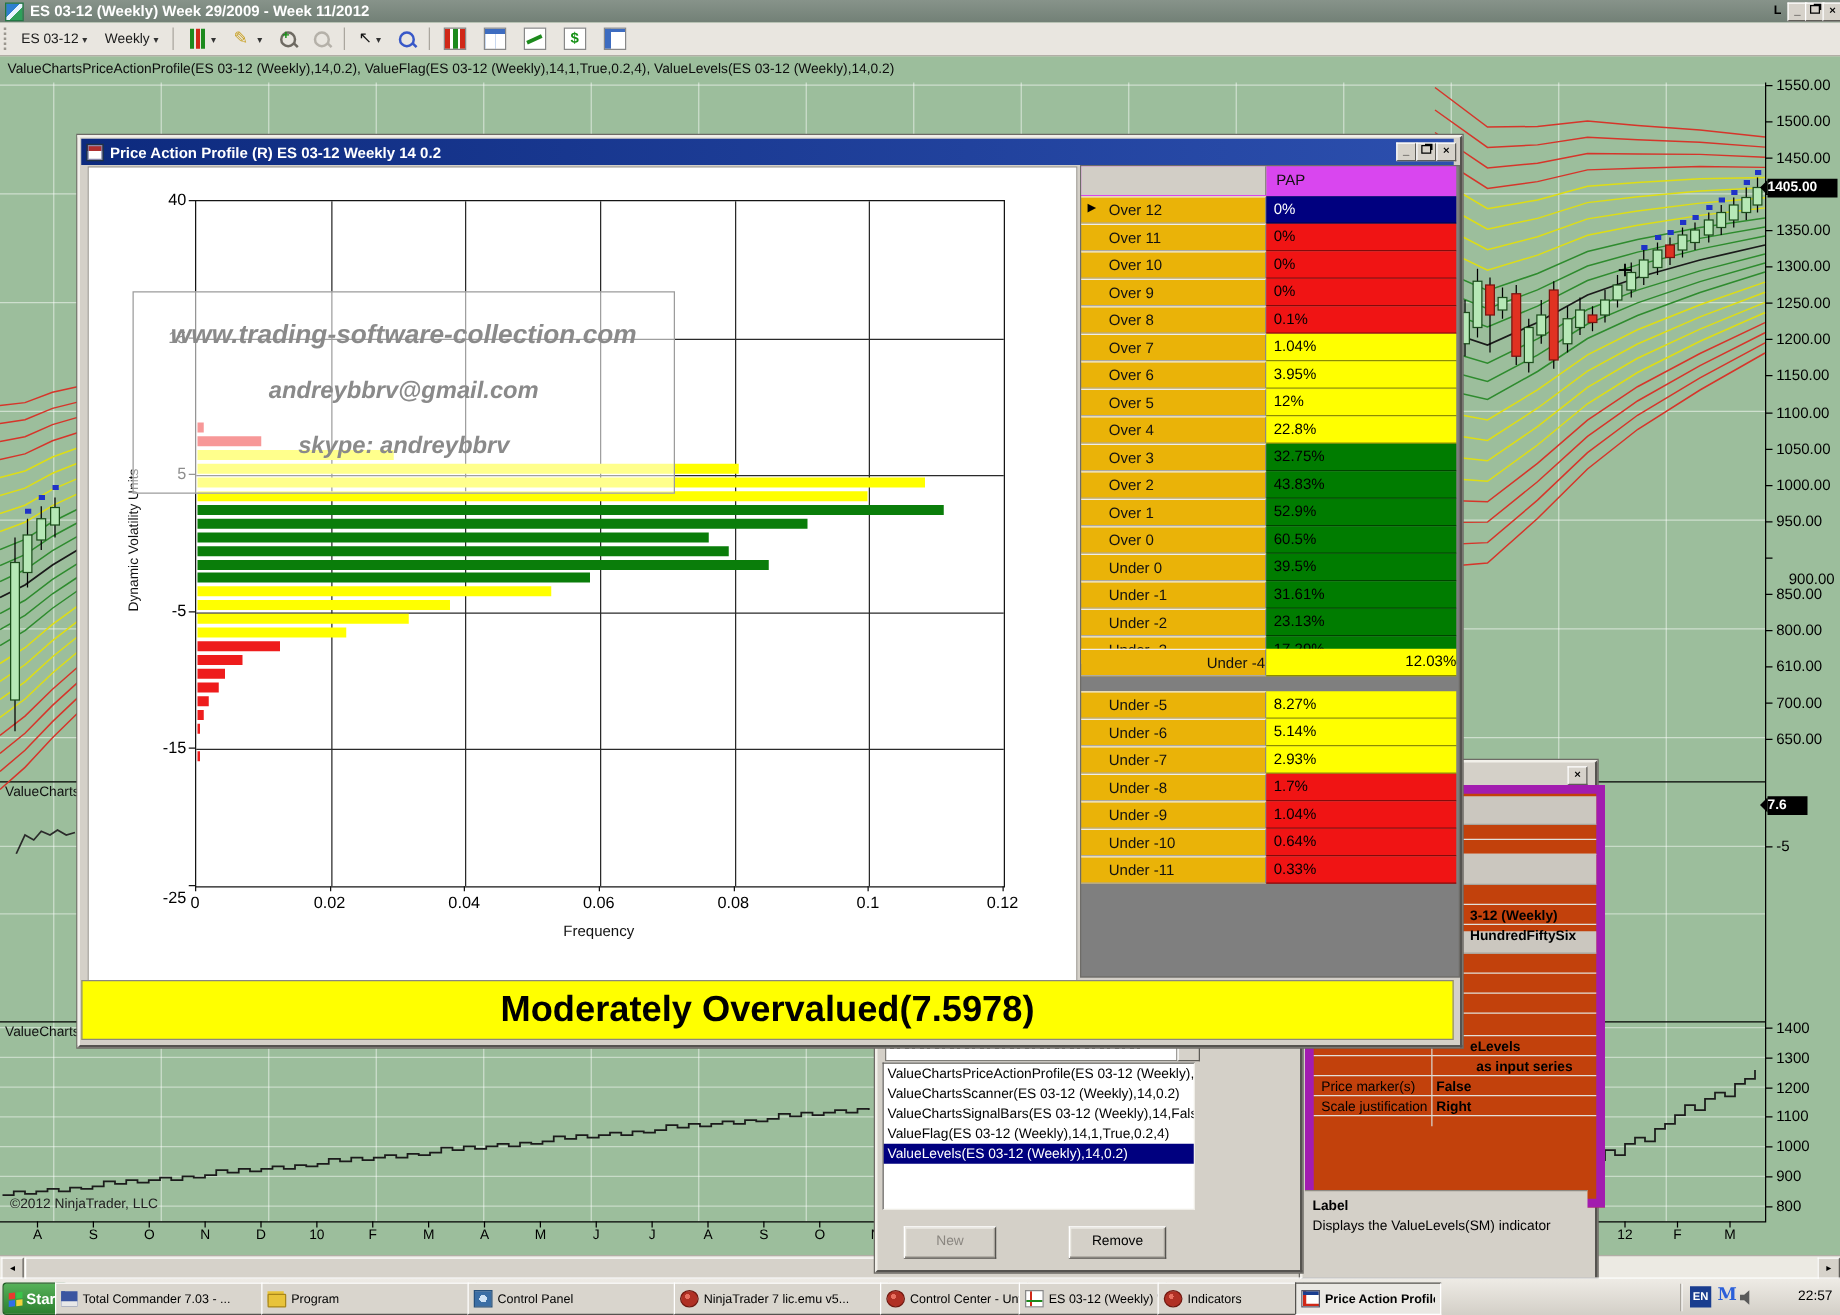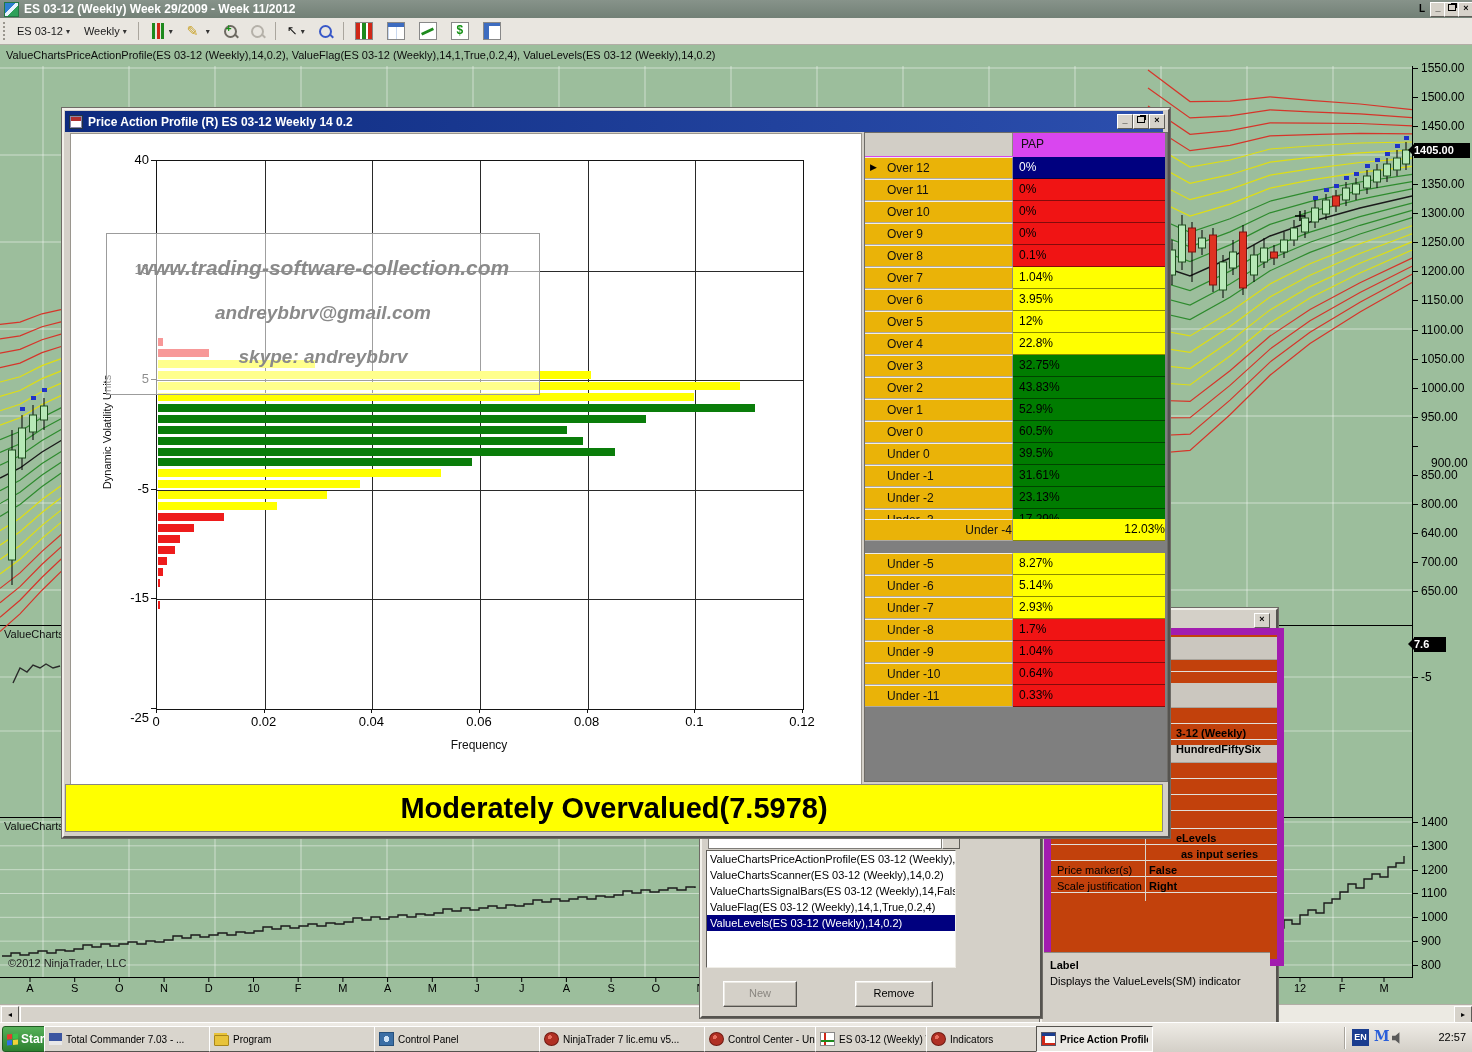--- a/index.html
+++ b/index.html
@@ -384,21 +384,21 @@
       <div class="axl" style="left: 1421px; top: 380.66px;">1000.00</div>
       <div style="position: absolute; left: 1412px; top: 388px; width: 6px; height: 1px; background: rgb(0, 0, 0); z-index: 2;"></div>
       <div class="axl" style="left: 1421px; top: 409.72px;">950.00</div>
       <div style="position: absolute; left: 1412px; top: 417px; width: 6px; height: 1px; background: rgb(0, 0, 0); z-index: 2;"></div>
       <div class="axl" style="left: 1421px; top: 456px; margin-left: 10px;">900.00</div>
       <div style="position: absolute; left: 1412px; top: 446px; width: 6px; height: 1px; background: rgb(0, 0, 0); z-index: 2;"></div>
       <div class="axl" style="left: 1421px; top: 467.84px;">850.00</div>
       <div style="position: absolute; left: 1412px; top: 475px; width: 6px; height: 1px; background: rgb(0, 0, 0); z-index: 2;"></div>
       <div class="axl" style="left: 1421px; top: 496.9px;">800.00</div>
       <div style="position: absolute; left: 1412px; top: 504px; width: 6px; height: 1px; background: rgb(0, 0, 0); z-index: 2;"></div>
-      <div class="axl" style="left: 1421px; top: 525.96px;">640.00</div>
+      <div class="axl" style="left: 1421px; top: 525.96px;">610.00</div>
       <div style="position: absolute; left: 1412px; top: 533px; width: 6px; height: 1px; background: rgb(0, 0, 0); z-index: 2;"></div>
       <div class="axl" style="left: 1421px; top: 555.02px;">700.00</div>
       <div style="position: absolute; left: 1412px; top: 562px; width: 6px; height: 1px; background: rgb(0, 0, 0); z-index: 2;"></div>
       <div class="axl" style="left: 1421px; top: 584.08px;">650.00</div>
       <div style="position: absolute; left: 1412px; top: 591px; width: 6px; height: 1px; background: rgb(0, 0, 0); z-index: 2;"></div>
       <div class="axl" style="left: 1421px; top: 815px;">1400</div>
       <div style="position: absolute; left: 1412px; top: 822px; width: 6px; height: 1px; background: rgb(0, 0, 0); z-index: 2;"></div>
       <div class="axl" style="left: 1421px; top: 838.83px;">1300</div>
       <div style="position: absolute; left: 1412px; top: 846px; width: 6px; height: 1px; background: rgb(0, 0, 0); z-index: 2;"></div>
       <div class="axl" style="left: 1421px; top: 862.66px;">1200</div>

